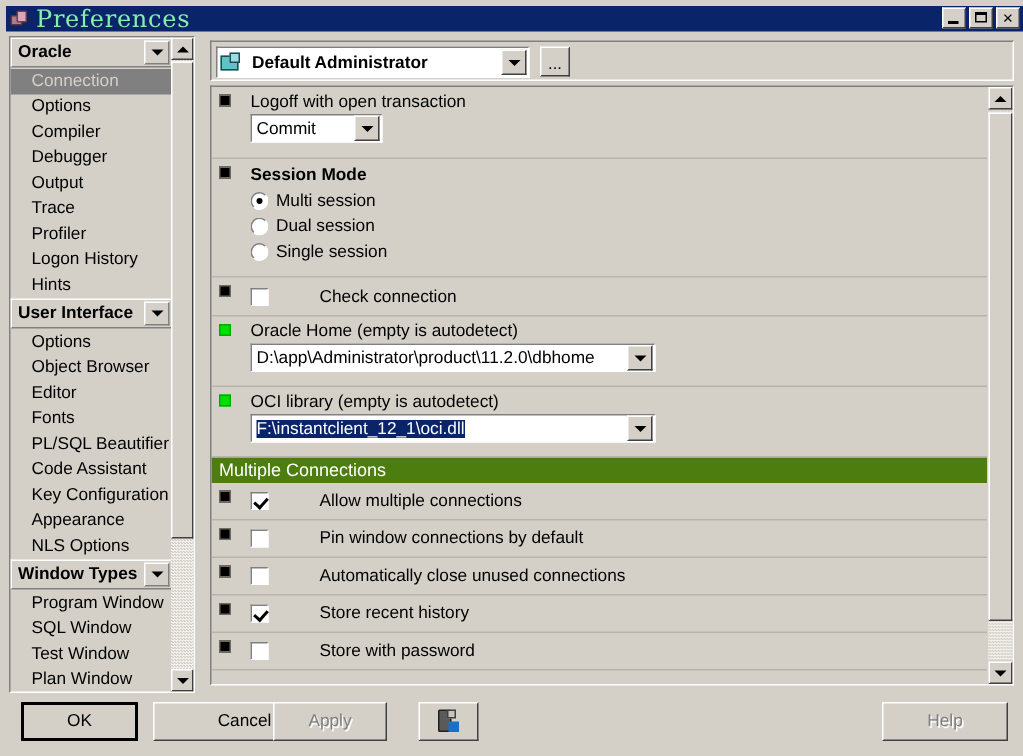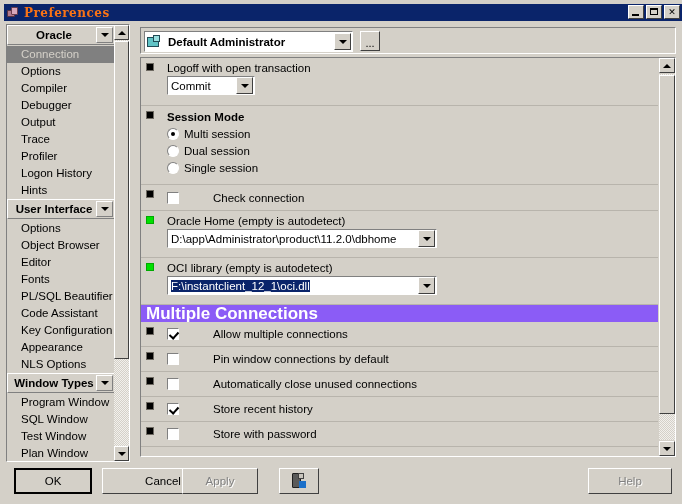--- a/index.html
+++ b/index.html
@@ -22,22 +22,22 @@
     background:#0a246a;
     display:flex;align-items:center;
   }
   .title-icon{
     width:14px;height:13px;margin-left:2px;margin-right:4px;
     position:relative;flex:none;
   }
   .title-icon .b1{position:absolute;left:1px;top:4px;width:8px;height:7px;background:#b07a8e;border:1px solid #5a3340;box-sizing:border-box;border-radius:1px;}
   .title-icon .b2{position:absolute;left:5px;top:1px;width:7px;height:8px;background:#d8a8ba;border:1px solid #6b3d4c;box-sizing:border-box;border-radius:1px;}
   .title-text{
-    color:#f97316;font-family:"DejaVu Serif","Liberation Serif",serif;
-    font-weight:bold;font-size:12px;letter-spacing:.5px;
+    color:#86efac;font-family:"DejaVu Serif","Liberation Serif",serif;
+    font-weight:normal;font-size:16px;letter-spacing:.5px;
   }
   .tb-btns{position:absolute;right:2px;top:1px;display:flex;gap:2px;}
   .tb-btn{
     width:16px;height:14px;background:#d4d0c8;
     border:1px solid;border-color:#fff #404040 #404040 #fff;
     box-sizing:border-box;position:relative;
   }
   .tb-btn span{position:absolute;color:#000;font-size:9px;line-height:12px;
     left:0;right:0;text-align:center;top:0;font-family:"Liberation Sans",sans-serif;}
   .tb-min i{position:absolute;left:3px;bottom:2px;width:7px;height:2px;background:#000;}
@@ -52,21 +52,21 @@
     overflow:hidden;
   }
   .side-inner{position:absolute;left:0;top:0;width:108px;height:100%;}
   .grp-header{
     height:20px;background:#d4d0c8;
     border:1px solid;border-color:#fff #808080 #808080 #fff;
     box-sizing:border-box;
     display:flex;align-items:center;margin:0 0 1px 0;
     font-weight:bold;font-size:11.5px;
   }
-  .grp-header .lbl{padding-left:4px;flex:1;text-align:center;}
+  .grp-header .lbl{padding-left:4px;flex:1;}
   .grp-arrow{
     width:17px;height:16px;margin-right:1px;background:#d4d0c8;
     border:1px solid;border-color:#fff #808080 #808080 #fff;
     box-sizing:border-box;display:flex;align-items:center;justify-content:center;flex:none;
   }
   .arrow-d{width:0;height:0;border-left:4px solid transparent;border-right:4px solid transparent;border-top:4px solid #000;}
   .side-item{
     height:17px;line-height:17px;padding-left:14px;font-size:11.5px;
     white-space:nowrap;overflow:hidden;
   }
@@ -151,21 +151,21 @@
     content:"";position:absolute;left:3px;top:1px;width:4px;height:7px;
     border:solid #000;border-width:0 2px 2px 0;transform:rotate(42deg);
   }
   .lbl-txt{font-size:11.5px;white-space:nowrap;}
   .field-label{font-size:11.5px;margin-bottom:2px;}
   .small-combo{width:88px;height:19px;margin-top:1px;}
   .wide-combo{width:270px;height:19px;margin-top:1px;}
   .wide-combo2{width:270px;height:19px;margin-top:1px;}
   .sel-text{background:#0a246a;color:#fff;}
   .band{
-    background:#8b5cf6;color:#fff;font-weight:bold;font-size:17px;
+    background:#4d7c0f;color:#fff;font-weight:normal;font-size:12px;
     height:17px;line-height:17px;padding-left:5px;
   }
   .opt-scroll{position:absolute;right:0;top:0;width:16px;height:100%;background:#d4d0c8;}
 
   
   .btnbar{position:absolute;left:0;bottom:0;width:682px;height:42px;}
   .btn{
     position:absolute;height:26px;background:#d4d0c8;
     border:1px solid;border-color:#fff #404040 #404040 #fff;
     box-sizing:border-box;

